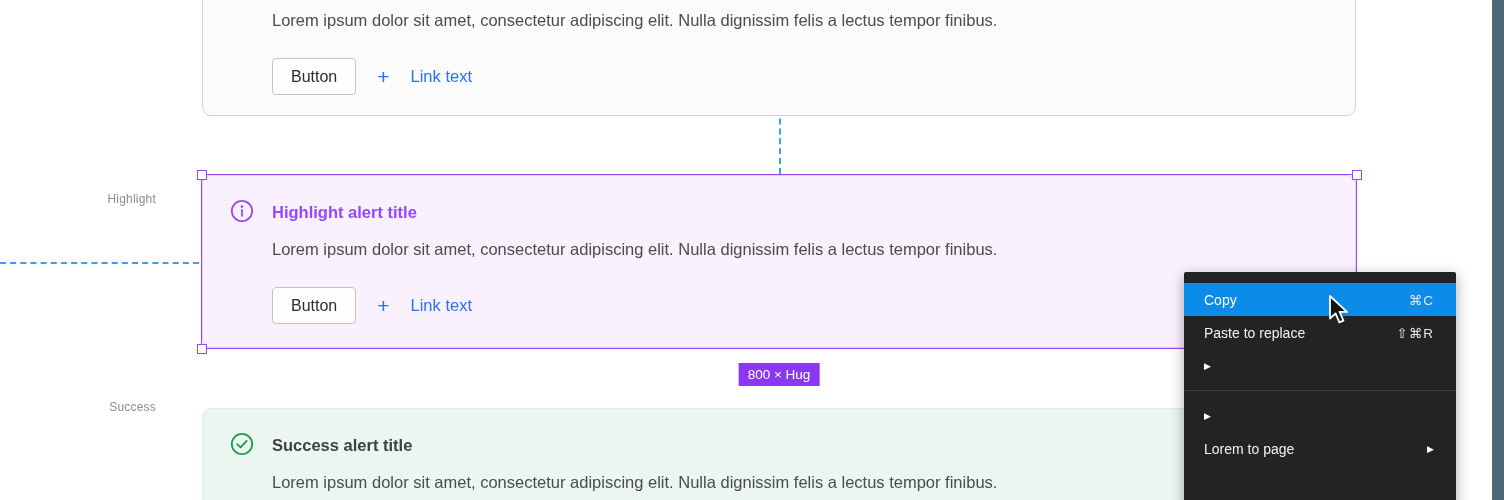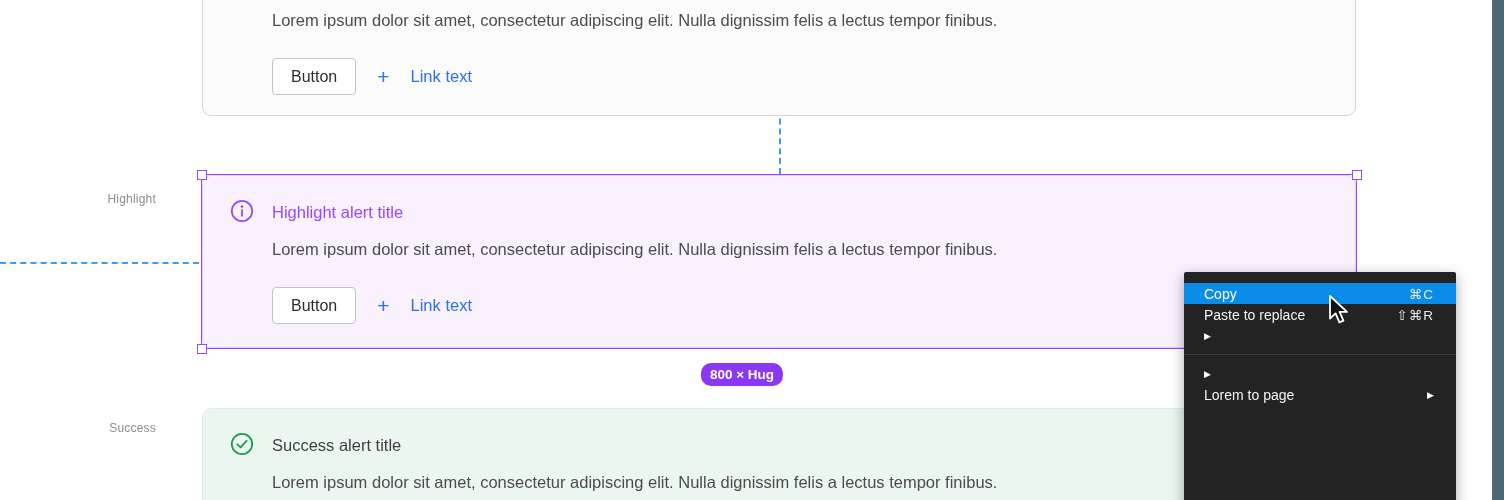--- a/index.html
+++ b/index.html
@@ -10,36 +10,36 @@
   }
   
   .side-strip { position:absolute; right:0; top:0; width:12px; height:500px; background:#4c6874; }
 
   
   .row-label {
     position:absolute; left:0; width:156px; text-align:right;
     font-size:12px; color:#8c8c8c; letter-spacing:.2px;
   }
   .row-label.highlight { top:192px; }
-  .row-label.success  { top:421px; }
+  .row-label.success  { top:400px; }
 
   
   .v-guide { position:absolute; left:779px; top:0; height:174px; width:0;
              border-left:2px dashed #3f9bf0; }
   .h-guide { position:absolute; top:262px; left:0; width:199px; height:0;
              border-top:2px dashed #3f9bf0; }
 
   
   .card { position:absolute; left:202px; width:1154px; border-radius:9px; }
   .card.top      { top:-54px; height:170px; background:#fbfbfb; border:1px solid #d4d4d4; }
   .card.highlight{ top:175px; height:173px; background:#f9f1fe; border:1px solid #e5cdf9; }
   .card.success  { top:408px; height:170px; background:#ebf6f0; border:1px solid #d9efe1; }
 
   .card .alert-icon { position:absolute; left:27px; top:23px; width:24px; height:24px; }
-  .card .alert-title { position:absolute; left:69px; top:27px; font-size:16.5px; font-weight:400; }
+  .card .alert-title { position:absolute; left:69px; top:27px; font-size:16.5px; font-weight:700; }
   .card.highlight .alert-title { color:#9747ff; }
   .card.success  .alert-title { color:#404040; }
   .card .alert-body { position:absolute; left:69px; top:64px; font-size:16.5px; color:#4c4c4c; white-space:nowrap; }
   .card .actions { position:absolute; left:69px; top:111px; height:37px; display:flex; align-items:center; }
   .alert-button {
     height:37px; padding:0 18px; background:#fefefe; border:1px solid #c3c3c3;
     border-radius:4px; font-size:16px; color:#2d2d2d;
     font-family:inherit; display:flex; align-items:center; cursor:default;
   }
   .alert-link { display:flex; align-items:center; margin-left:21px; color:#2c71f0; cursor:default; }
@@ -54,33 +54,33 @@
   .handle {
     position:absolute; width:10px; height:10px; background:#ffffff;
     border:1.5px solid #9747ff;
   }
   .handle.tl { left:197px; top:170px; }
   .handle.tr { left:1352px; top:170px; }
   .handle.bl { left:197px; top:344px; }
   .handle.br { left:1352px; top:344px; }
 
   .size-badge {
-    position:absolute; left:742px; top:363px; transform:translateX(-50%);
-    background:#8a38f4; color:#ffffff; font-size:13.5px; font-weight:700;
-    padding:4px 9px; border-radius:10px; white-space:nowrap;
+    position:absolute; left:779px; top:363px; transform:translateX(-50%);
+    background:#8a38f4; color:#ffffff; font-size:13.5px; font-weight:400;
+    padding:4px 9px; border-radius:0; white-space:nowrap;
   }
 
   
   .context-menu {
     position:absolute; left:1184px; top:272px; width:272px; height:240px;
     background:#232323; border-radius:2px; padding-top:11px;
     box-shadow:0 4px 14px rgba(0,0,0,.35); z-index:20;
   }
   .menu-item {
-    height:21px; display:flex; align-items:center; padding:0 22px 0 20px;
+    height:33px; display:flex; align-items:center; padding:0 22px 0 20px;
     font-size:14px; color:#f2f2f2;
   }
   .menu-item .mi-label { flex:1; }
   .menu-item .mi-shortcut { color:#e6e6e6; letter-spacing:1px; font-size:13.5px; }
   .menu-item .mi-arrow { font-size:9px; color:#ffffff; }
   .menu-item.active { background:#0c8ce9; color:#ffffff; }
   .menu-sep { height:1px; background:#3d3d3d; margin:8px 0; }
 
   
   .cursor { position:absolute; left:1329px; top:295px; z-index:30; pointer-events:none; }

